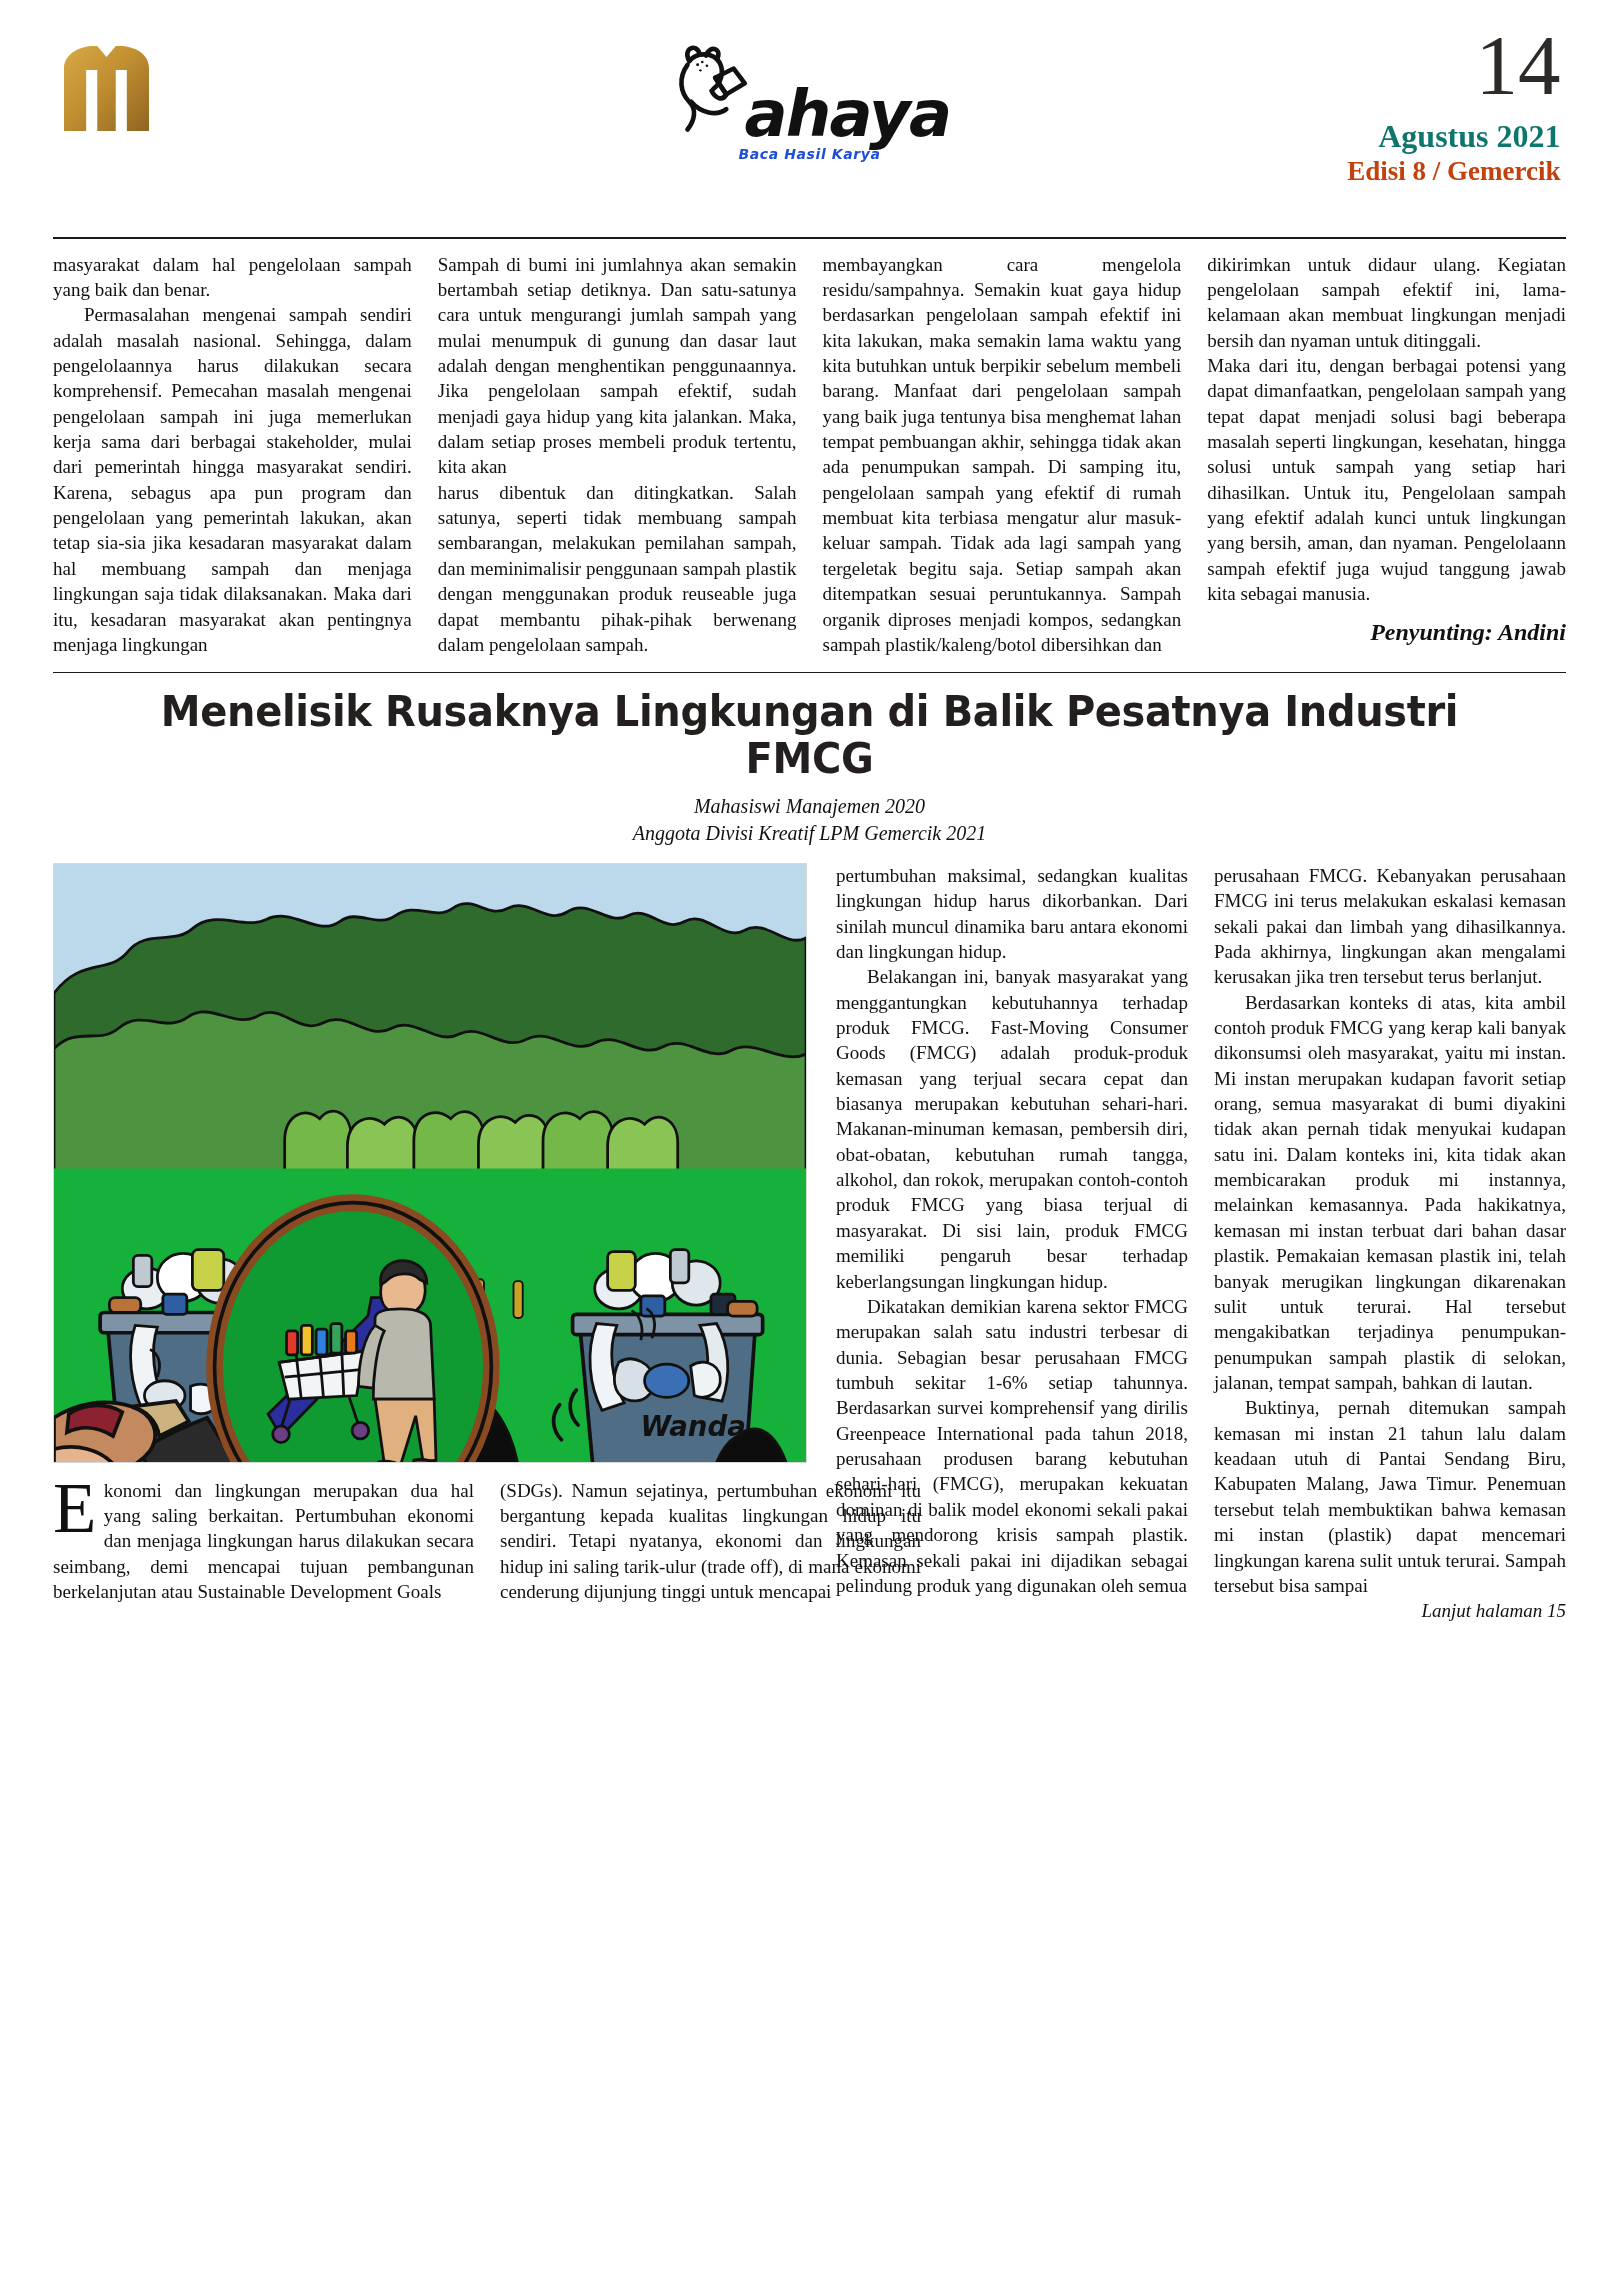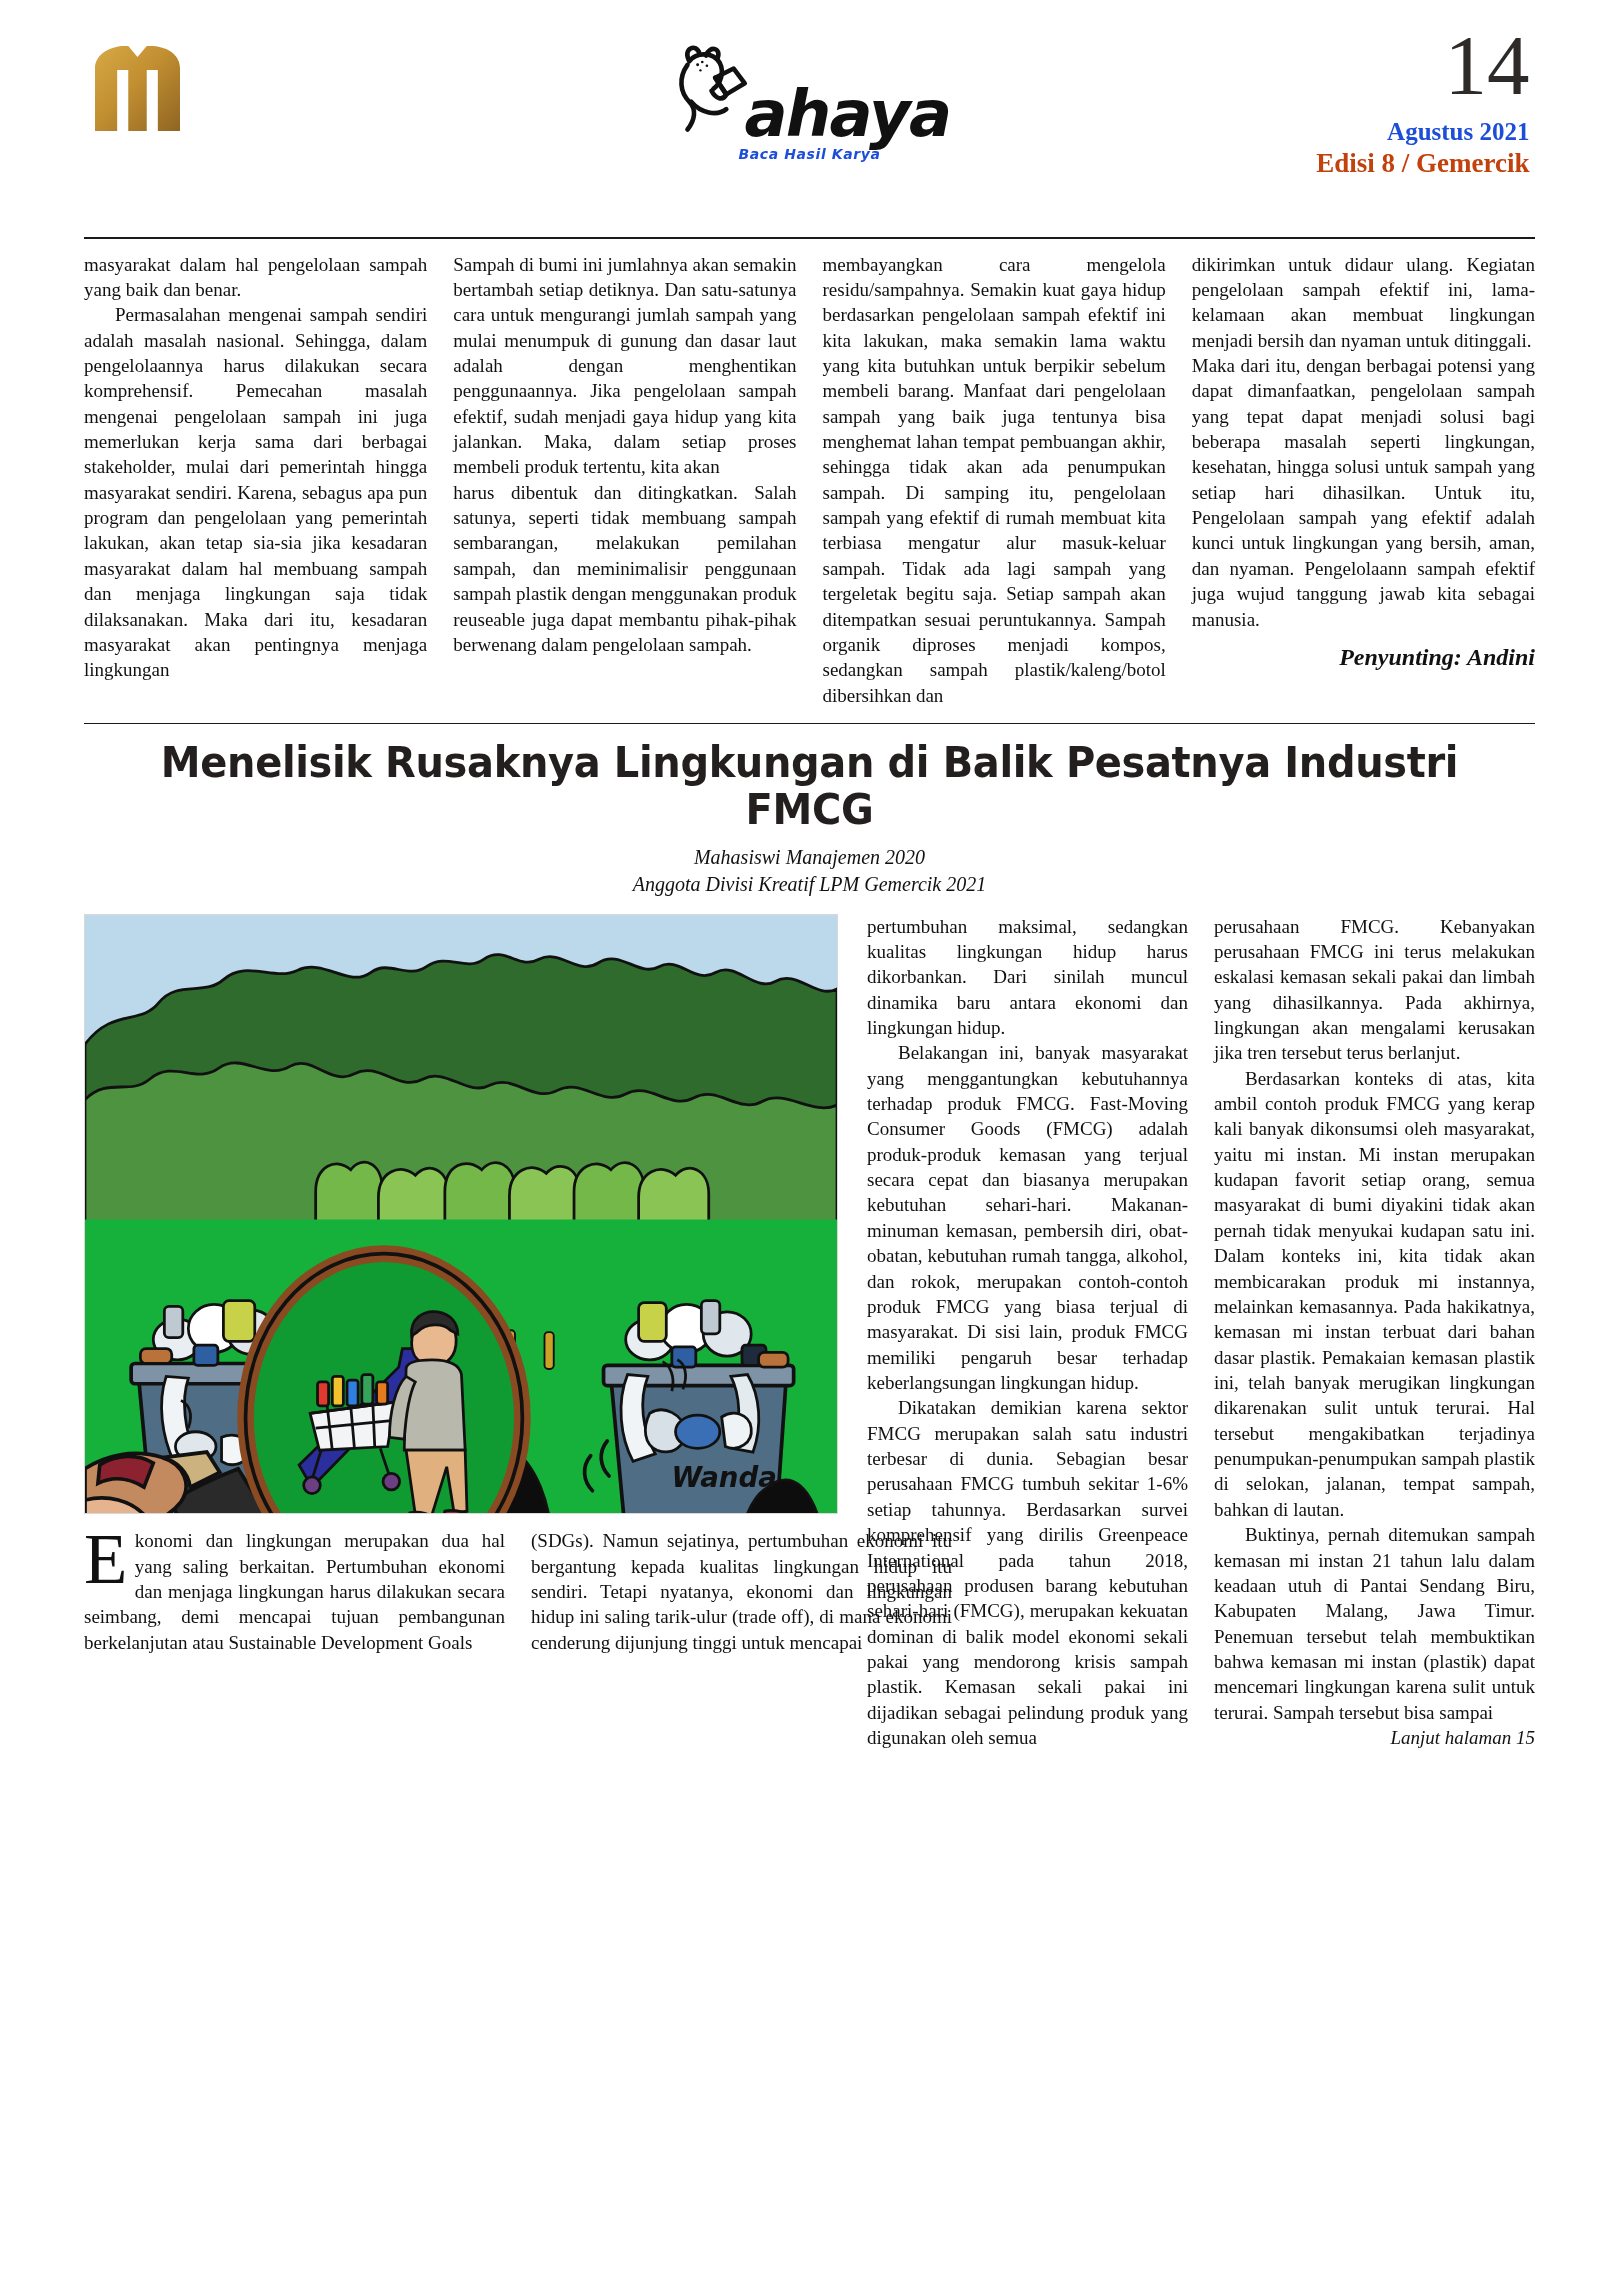--- a/index.html
+++ b/index.html
@@ -3,41 +3,41 @@
 <meta charset="utf-8">
 <style>
   html,body{margin:0;padding:0;}
   body{
     width:1619px;height:2290px;
     background:#ffffff;
     font-family:"Liberation Serif", serif;
     color:#111;
     -webkit-font-smoothing:antialiased;
   }
-  .page{position:relative;width:1619px;height:2290px;box-sizing:border-box;padding:0 84px;}
+  .page{position:relative;width:1619px;height:2290px;box-sizing:border-box;padding:0 53px;}
 
   
   .masthead{position:relative;height:231px;display:flex;align-items:flex-start;}
   .logo-mark{position:absolute;left:9.2px;top:46px;width:89px;height:85px;}
   .nameplate{position:absolute;left:50%;transform:translateX(-50%);top:37px;width:388px;text-align:center;}
   .nameplate-row{display:flex;align-items:flex-end;justify-content:center;}
   .bear{width:85px;height:100px;margin-right:-9.2px;margin-bottom:5.5px;}
   .nameplate-word{
     font-family:"DejaVu Sans", sans-serif;
     font-weight:700;font-style:italic;
     font-size:64px;line-height:.88;letter-spacing:-1.8px;color:#111;
   }
   .nameplate-tag{
     font-family:"DejaVu Sans", sans-serif;
     font-weight:700;font-style:italic;font-size:14px;letter-spacing:0.6px;
     color:#1d4ed8;margin-top:3.7px;
   }
   .issue-block{position:absolute;right:5.5px;top:26px;text-align:right;}
   .issue-num{font-family:"Liberation Serif", serif;font-size:85px;line-height:.92;color:#2e2a28;}
-  .issue-date{font-family:"Liberation Serif", serif;font-weight:700;font-size:25px;line-height:1.22;margin-top:13px;color:#1d4ed8;}
+  .issue-date{font-family:"Liberation Serif", serif;font-weight:700;font-size:32px;line-height:1.22;margin-top:13px;color:#0f766e;}
   .issue-ed{font-family:"Liberation Serif", serif;font-weight:700;font-size:27px;line-height:1.15;color:#c2410c;}
 
   .rule{border:0;border-top:2.3px solid #1a1a1a;margin:5.5px 0 0 0;}
   .rule-thin{border:0;border-top:1.5px solid #1a1a1a;margin:0;}
 
   
   .cols4{display:grid;grid-template-columns:repeat(4,1fr);column-gap:26px;margin-top:13px;}
   .col p{
     margin:0;
     font-size:19px;line-height:1.335;

